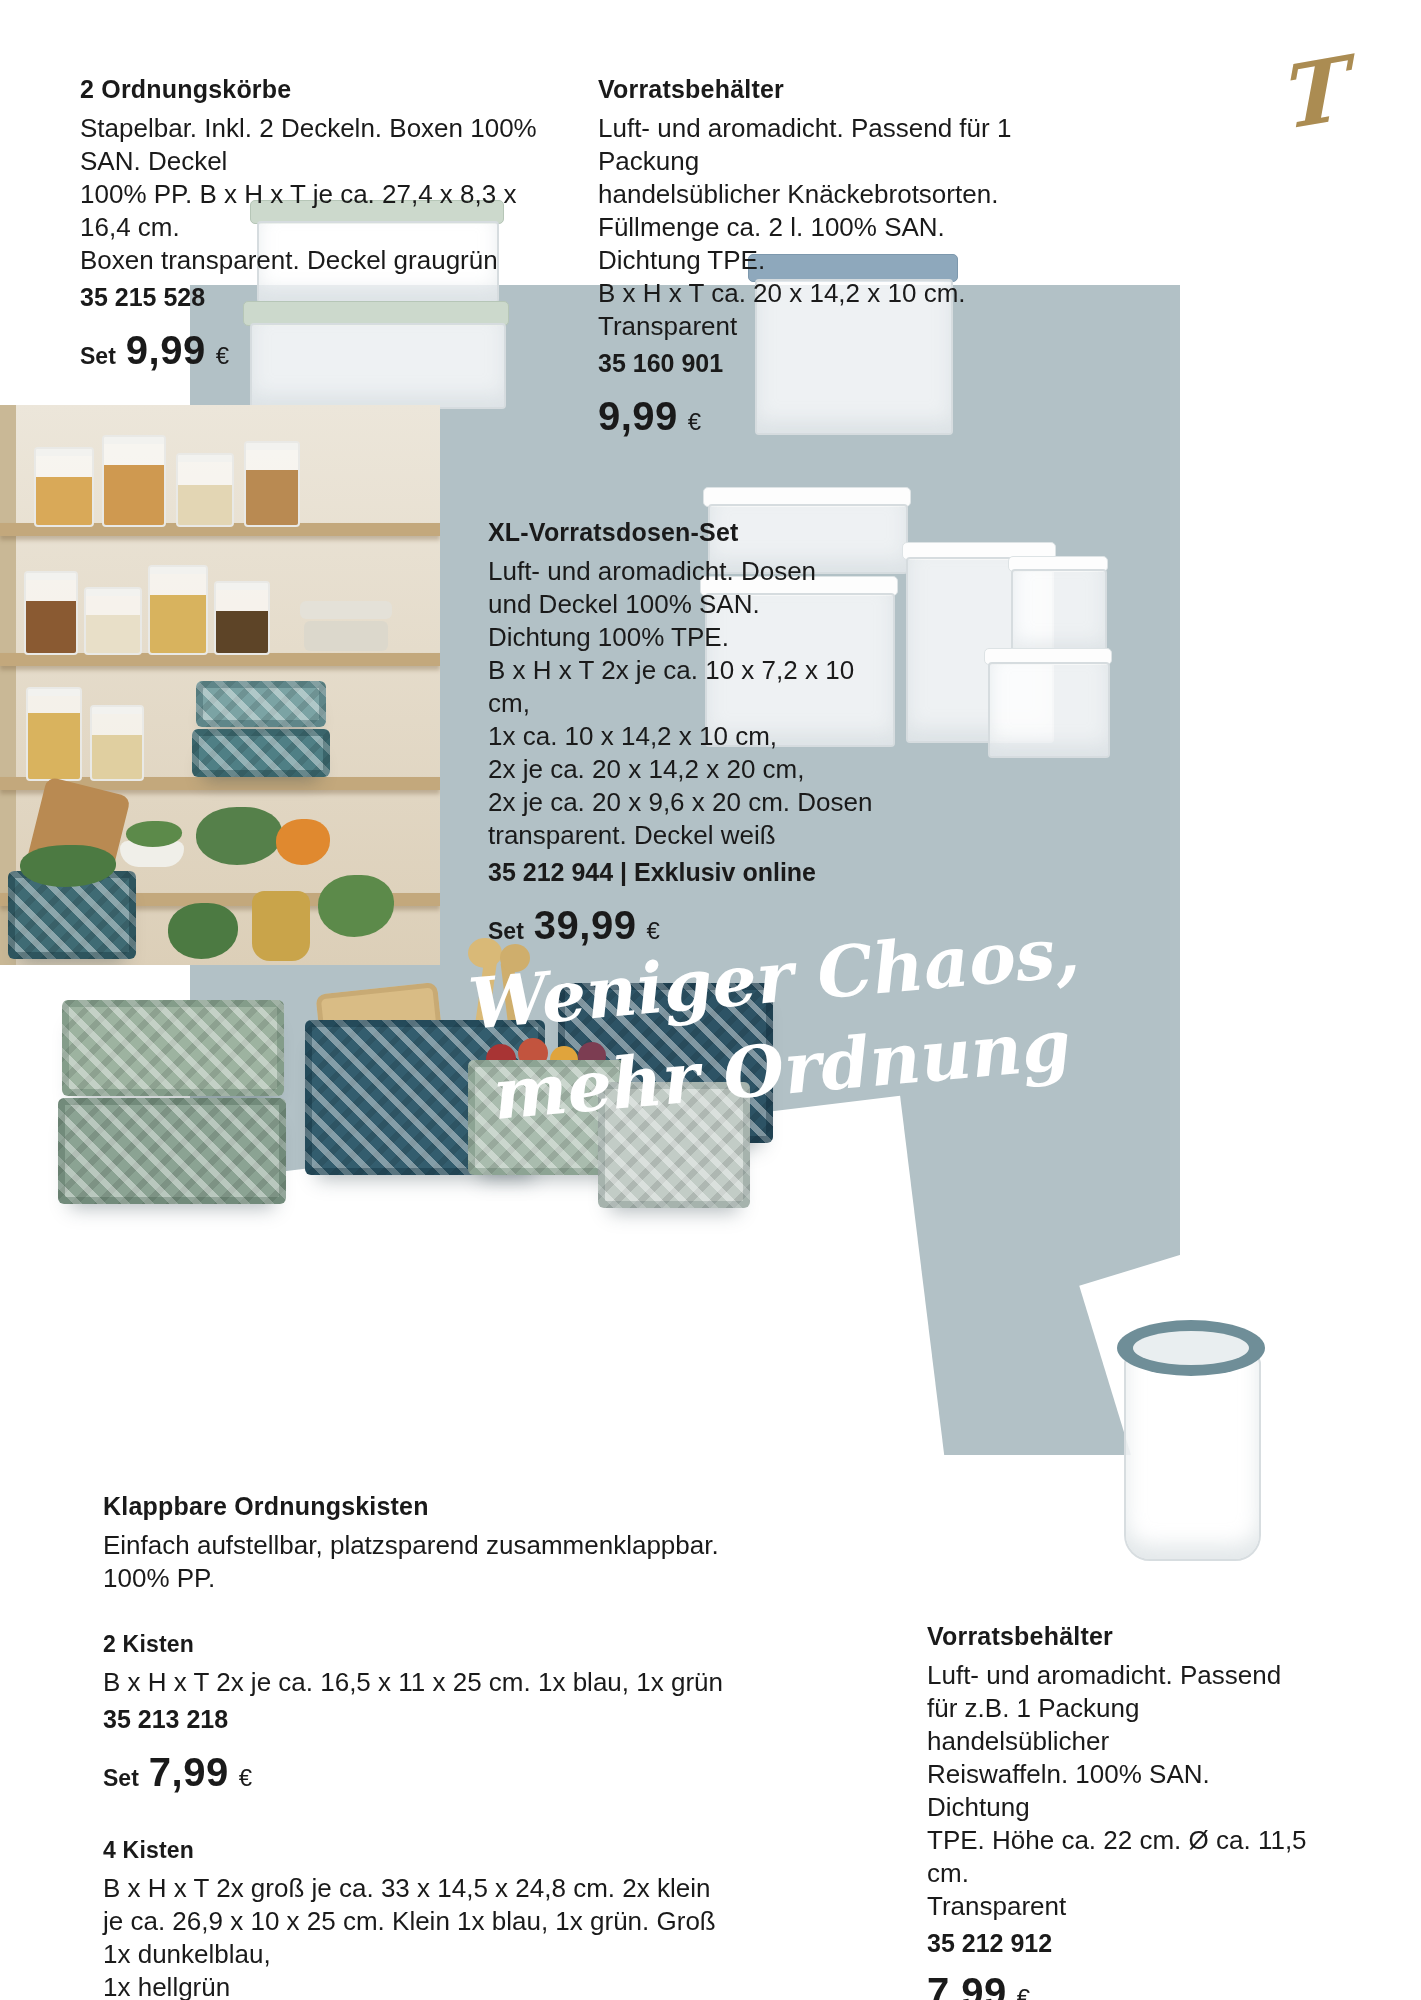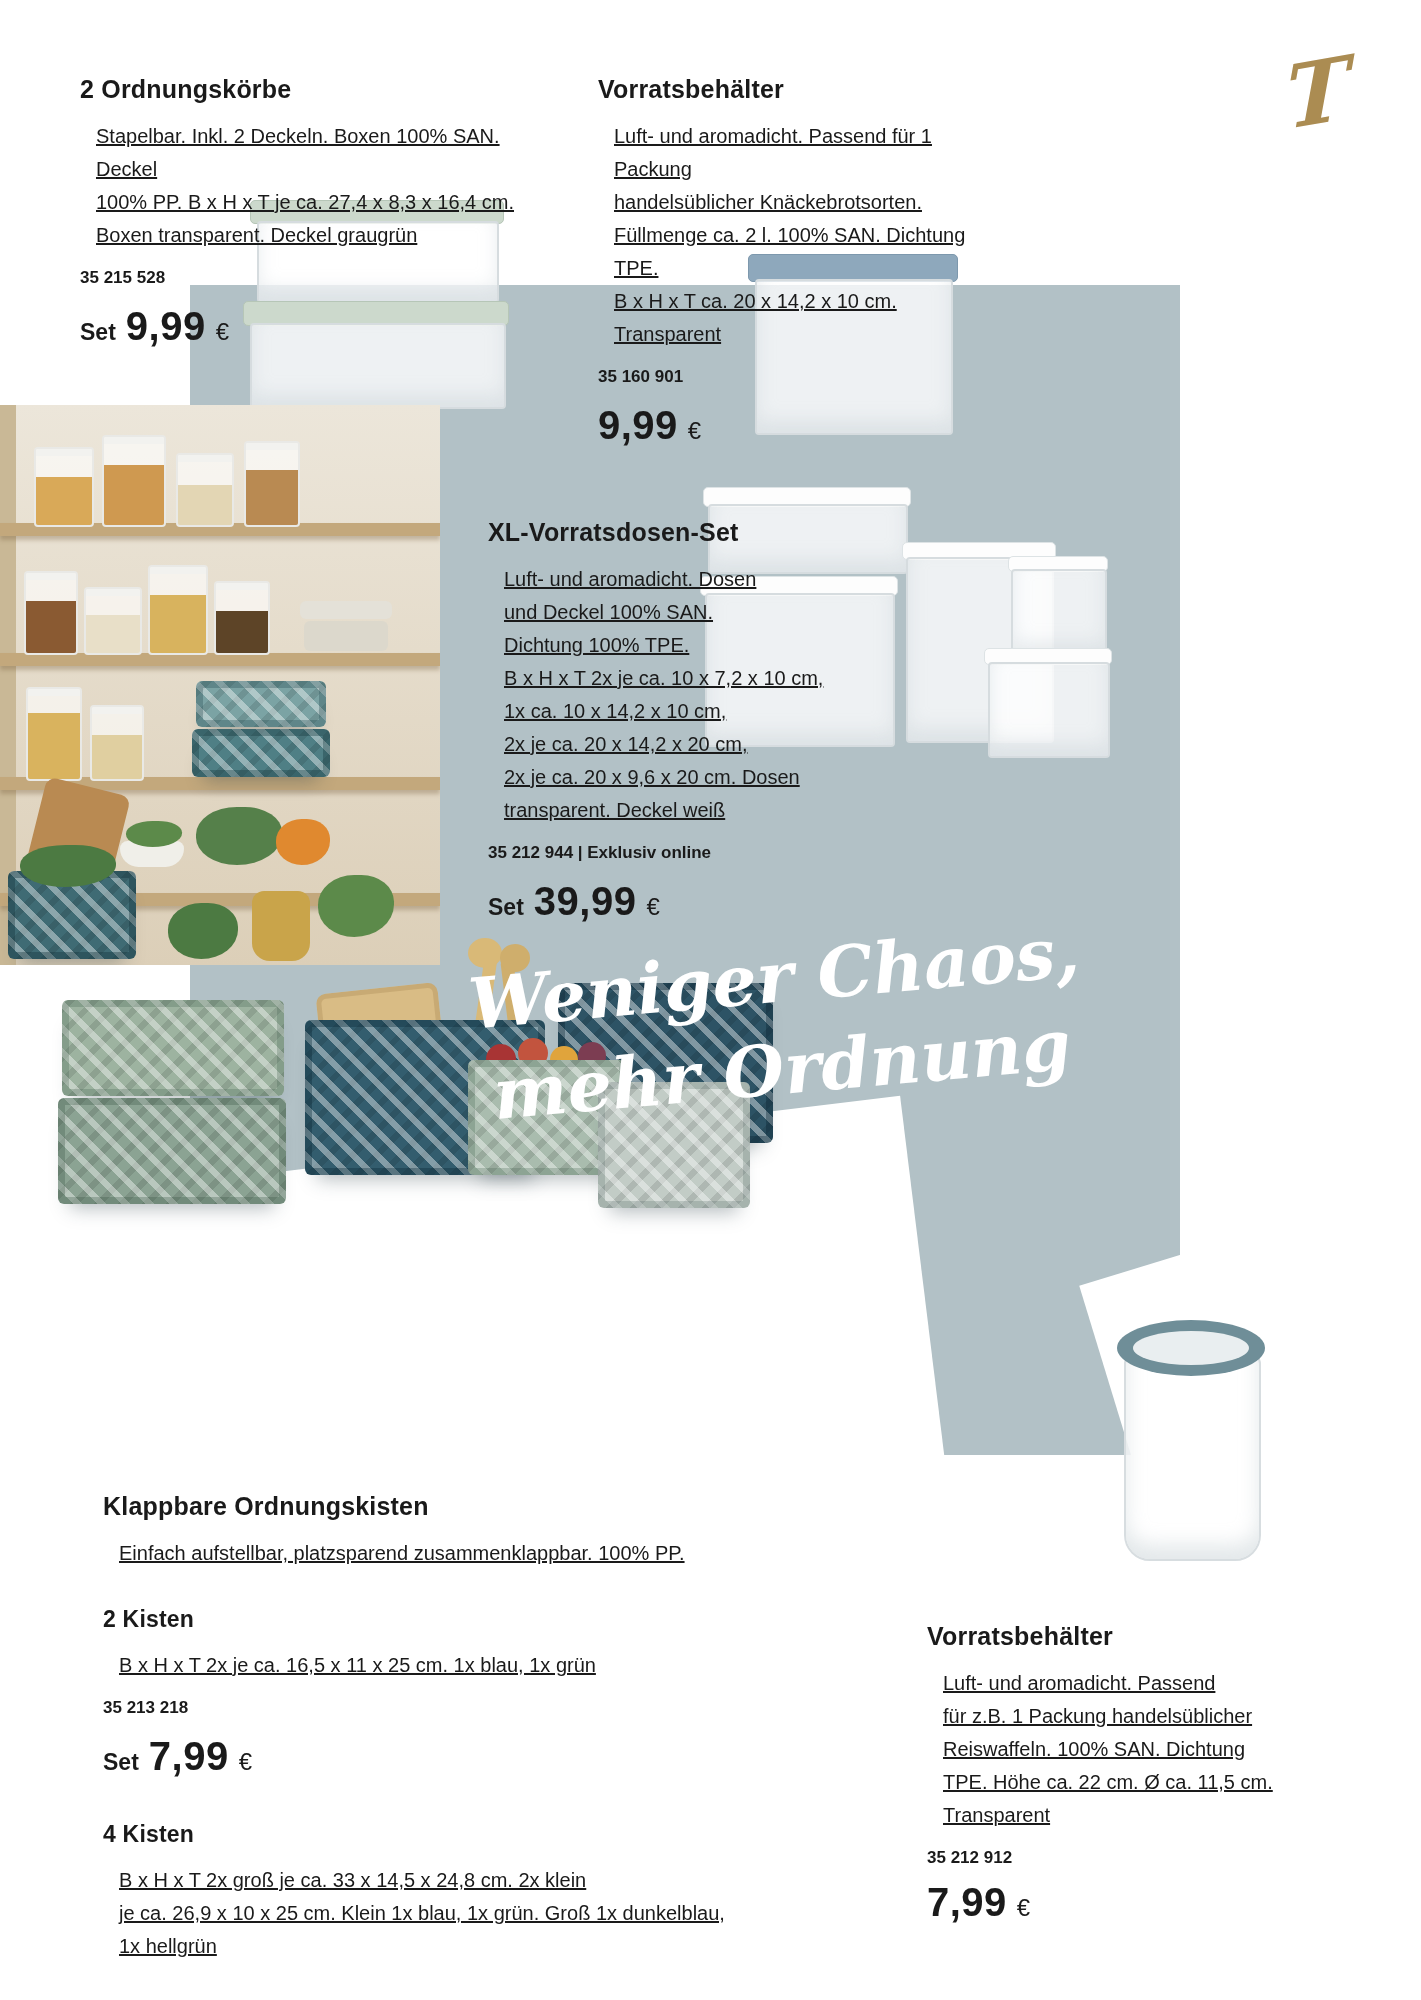--- a/index.html
+++ b/index.html
@@ -8,23 +8,23 @@
   .abs{position:absolute;}
 
   
   .panel{left:190px;top:285px;width:990px;height:1170px;background:#b2c1c6;}
   .sweep1{left:-70px;top:1155px;width:1000px;height:430px;background:#fff;transform:rotate(-7deg);}
   .sweep2{left:1112px;top:1245px;width:240px;height:260px;background:#fff;transform:rotate(-17deg);}
 
   
   .tb{position:absolute;}
   .h{margin:0 0 8px 0;font-size:25px;font-weight:700;letter-spacing:.2px;}
-  .d{margin:16px;font-size:20px;line-height:33px;text-decoration:underline;}
+  .d{margin:0;font-size:26px;line-height:33px;}
   .pre{white-space:pre-line;}
-  .art{margin-top:6px;font-size:17px;font-weight:700;}
+  .art{margin-top:6px;font-size:25px;font-weight:700;}
   .price-row{margin-top:16px;display:flex;align-items:baseline;gap:10px;}
   .setl{font-size:23px;font-weight:700;}
   .pval{font-size:40px;font-weight:600;letter-spacing:.5px;}
   .cur{font-size:24px;}
 
   
   .tagline{left:428px;top:932px;width:700px;text-align:center;transform:rotate(-5deg);
            color:#fff;font-family:"DejaVu Serif",serif;font-style:italic;
            font-size:70px;line-height:92px;font-weight:600;}
 

